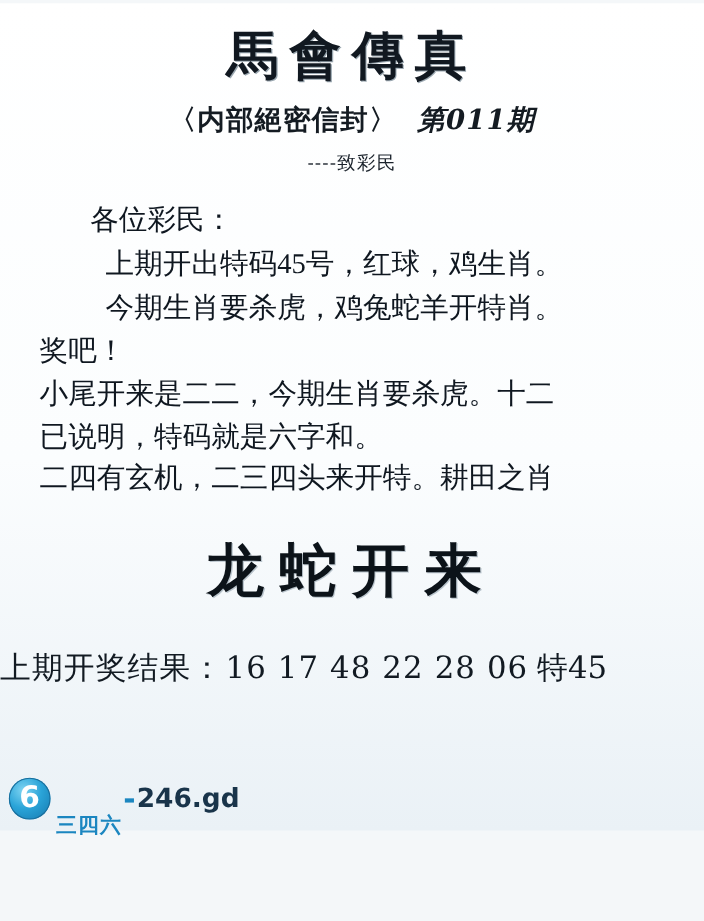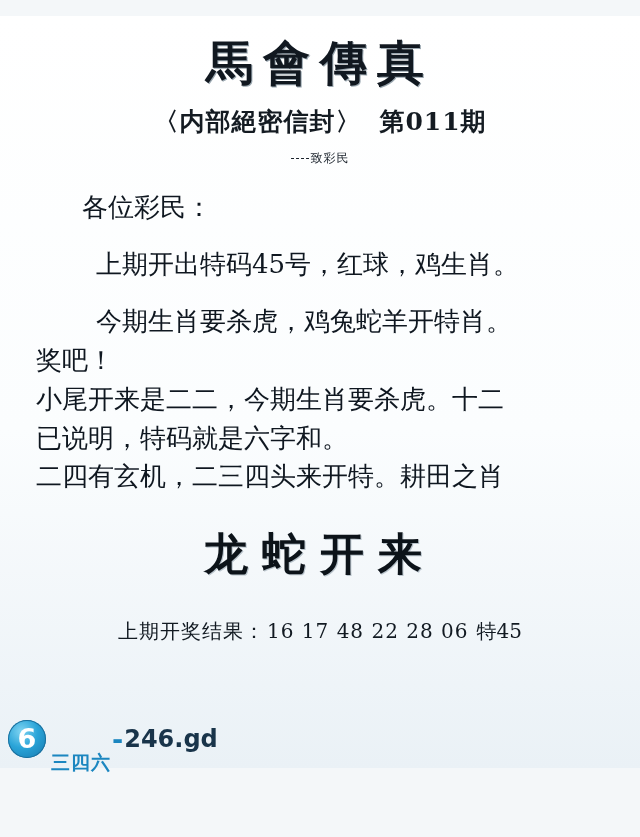--- a/index.html
+++ b/index.html
@@ -9,21 +9,21 @@
   body {
     width: 640px;
     height: 837px;
     background: #f4f7f9;
     font-family: "Liberation Serif", serif;
     overflow: hidden;
     position: relative;
   }
   .page {
     position: absolute;
-    left: 0; top: 16px;
+    left: 0; top: 3px;
     width: 640px;
     height: 752px;
     background: linear-gradient(180deg, #ffffff 0%, #fbfdfe 55%, #eaf1f6 100%);
     box-sizing: border-box;
   }
   
   .title {
     text-align: center;
     margin-top: 16px;
     font-family: "DejaVu Serif", serif;
@@ -41,66 +41,68 @@
     font-family: "DejaVu Serif", serif;
   }
   .subtitle-row .bracketed {
     font-weight: bold;
     letter-spacing: 1px;
   }
   .subtitle-row .issue {
     font-weight: bold;
     margin-left: 10px;
     letter-spacing: 1px;
+    font-style: italic;
   }
   .dedication {
     text-align: center;
     margin-top: 12px;
-    font-size: 12px;
+    font-size: 17px;
     color: #1a222b;
     letter-spacing: 1px;
     font-family: "DejaVu Serif", serif;
   }
   
   .body-block {
     margin: 22px 36px 0 36px;
     font-family: "DejaVu Serif", serif;
     color: #0f1720;
     font-size: 26px;
     line-height: 1.42;
   }
   .line {
     white-space: nowrap;
   }
   .indent-1 { padding-left: 46px; }
   .indent-2 { padding-left: 92px; }
   .indent-3 { padding-left: 60px; }
   .para {
-    margin-top: 20px;
+    margin-top: 3px;
+    font-family: Liberation Serif, serif;
   }
   .para-tight {
     margin-top: 2px;
   }
   
   .highlight {
     text-align: center;
     margin-top: 30px;
     font-family: "DejaVu Serif", serif;
-    font-size: 44px;
+    font-size: 52px;
     font-weight: bold;
     letter-spacing: 14px;
     color: #0c1319;
     text-shadow: 1px 1px 0 #b9c4cc;
   }
   
   .result-line {
     margin-top: 34px;
-    text-align: center;
+    text-align: left;
     font-family: "DejaVu Serif", serif;
-    font-size: 20px;
+    font-size: 28px;
     color: #121a22;
     letter-spacing: 0px;
   }
   .result-line .label { letter-spacing: 1px; }
   .result-line .nums { margin-left: 2px; letter-spacing: 1px; }
   .result-line .special-label { margin-left: 8px; }
   .result-line .special-num { }
 
   
   .logo {

